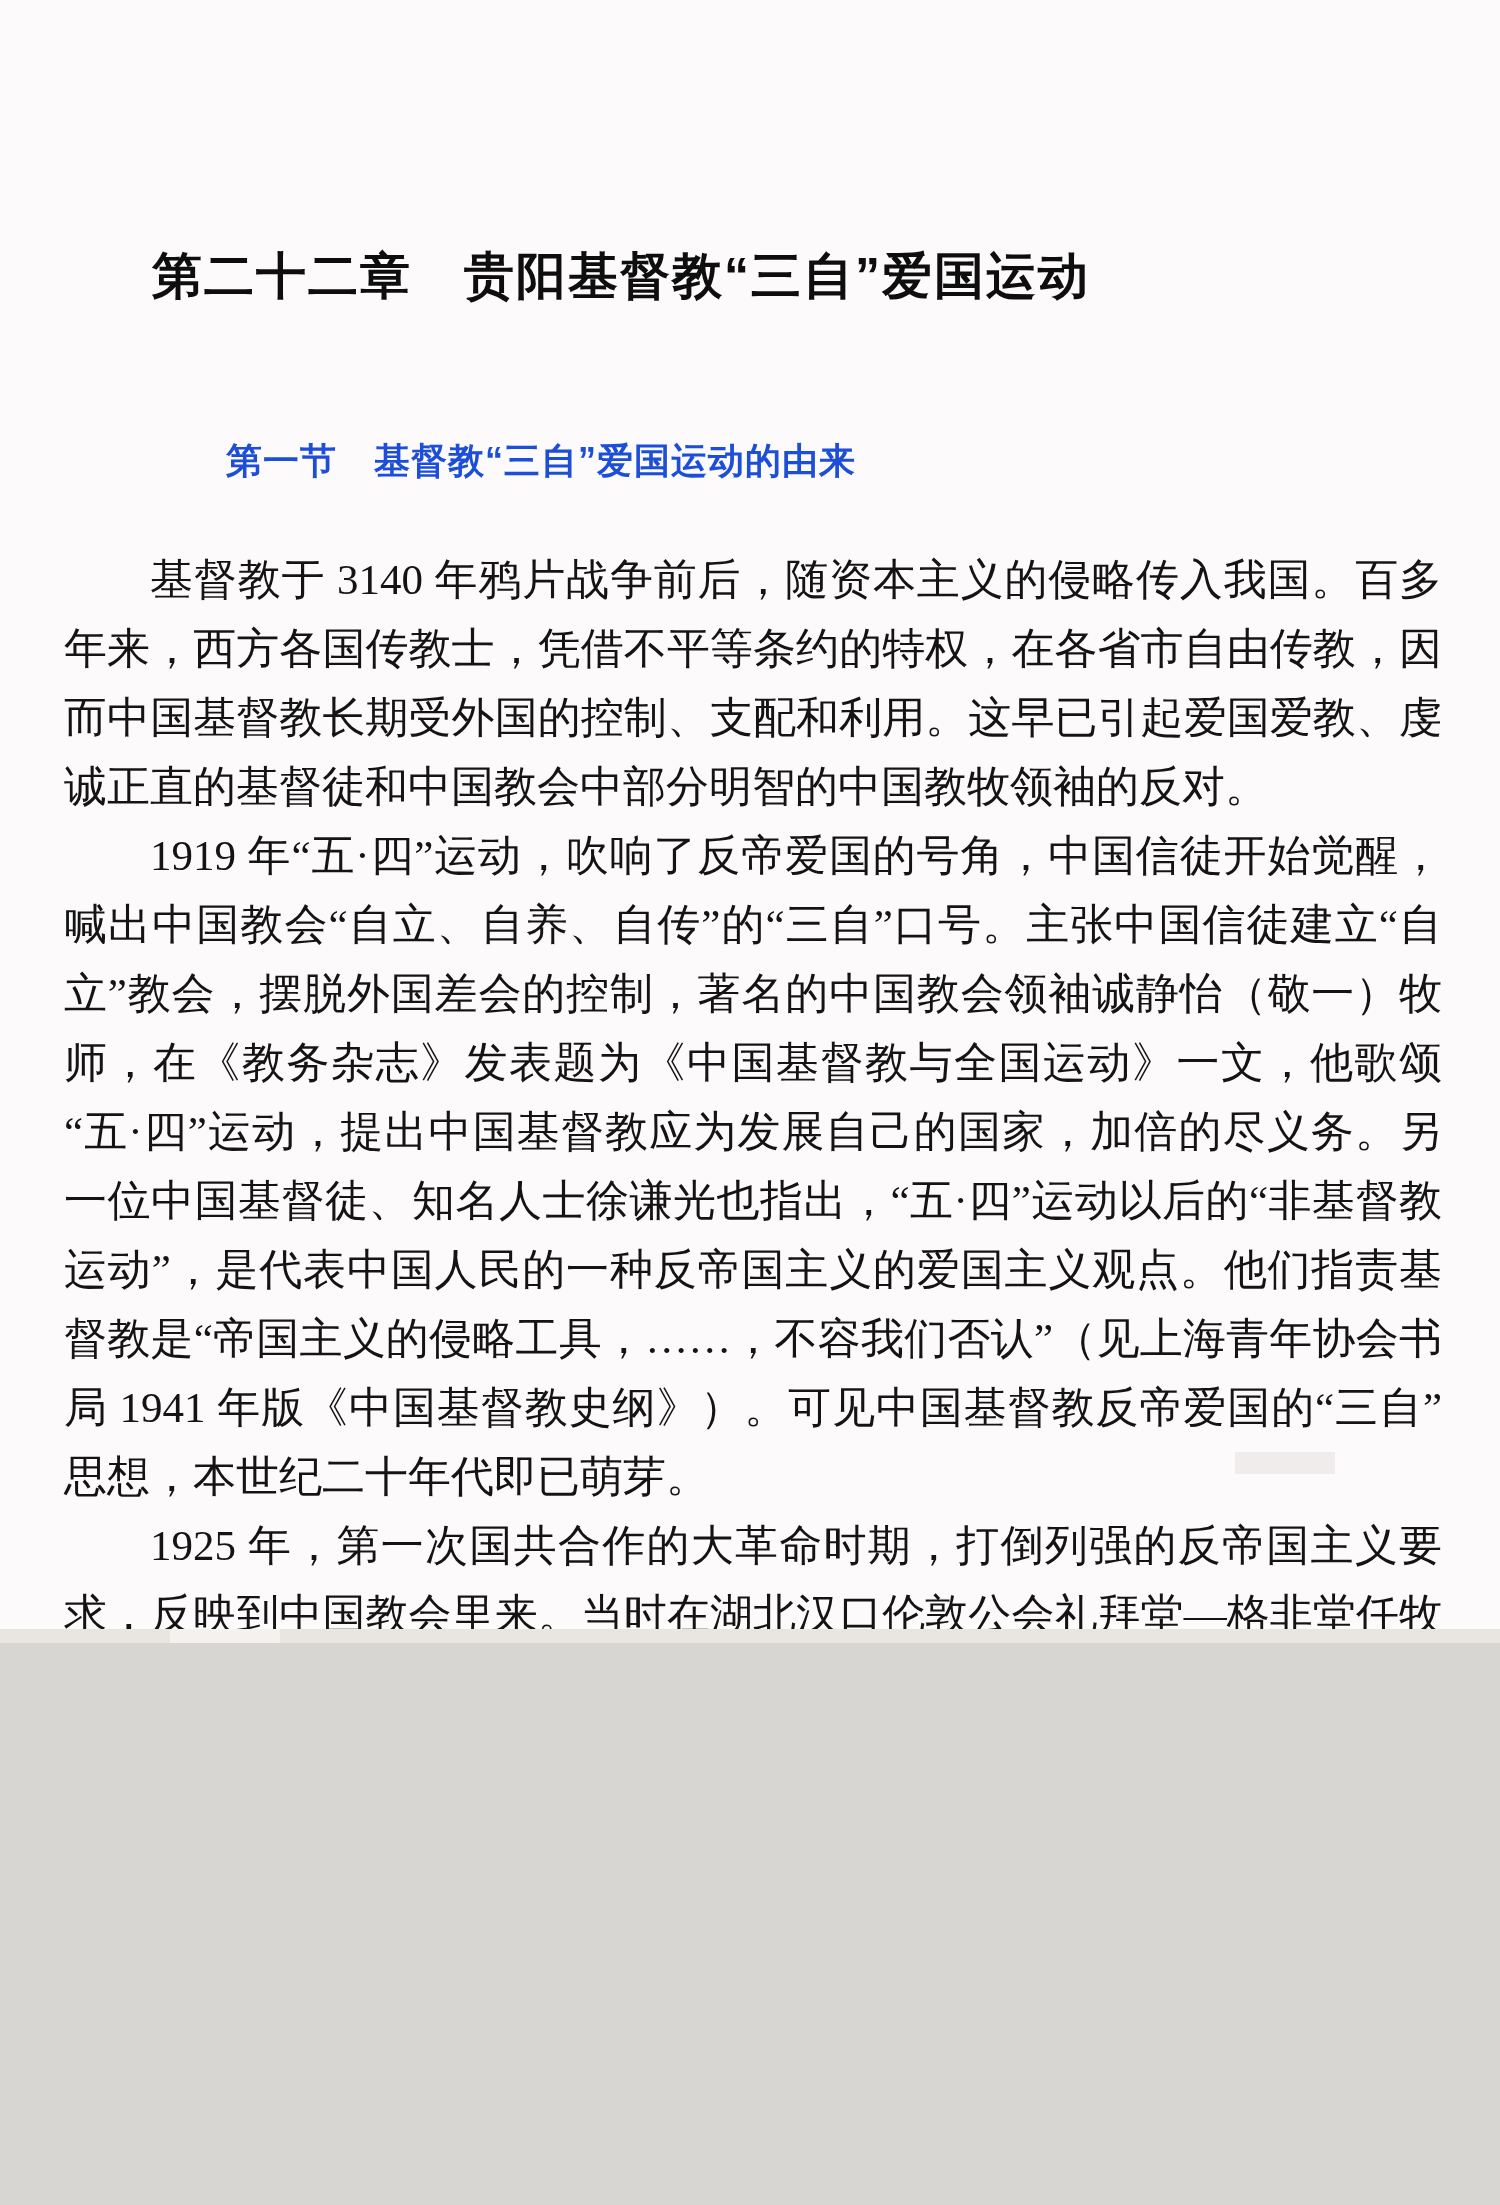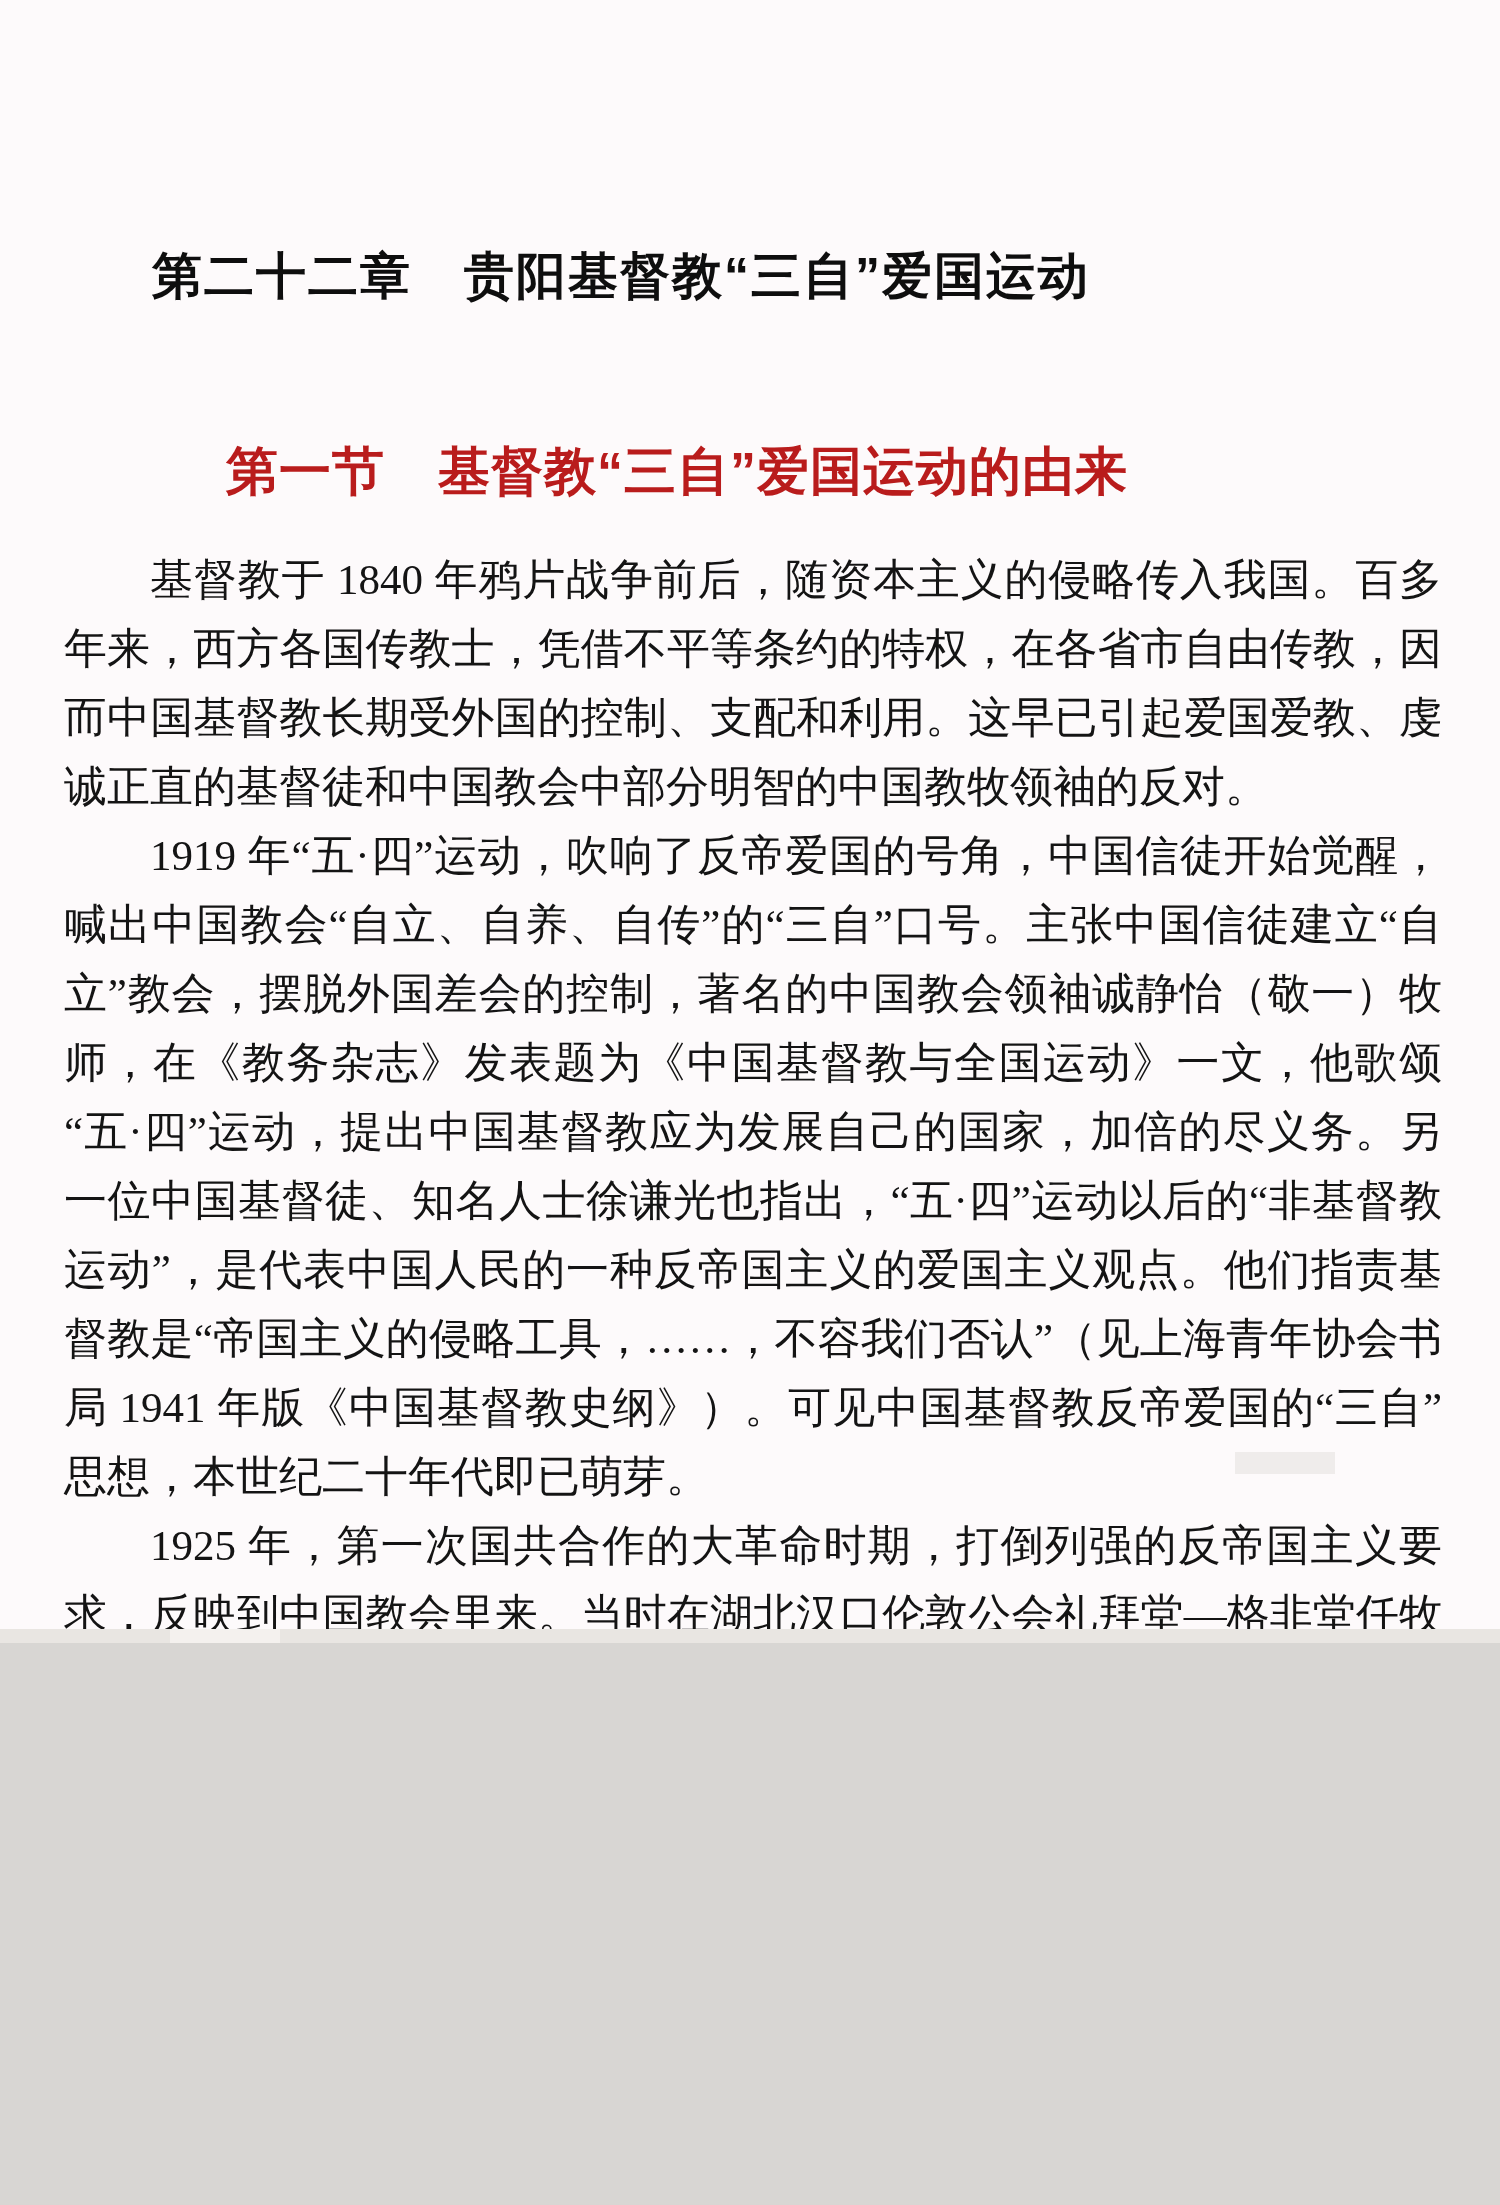--- a/index.html
+++ b/index.html
@@ -29,24 +29,24 @@
     white-space: nowrap;
     color: #0e0e0e;
   }
   .section-title {
     position: absolute;
     top: 437px;
     left: 226px;
     margin: 0;
     font-family: "Liberation Sans", "DejaVu Sans", sans-serif;
     font-weight: bold;
-    font-size: 52px;
+    font-size: 36px;
     letter-spacing: 1px;
     white-space: nowrap;
-    color: #b91c1c;
+    color: #1d4ed8;
   }
   .body-text {
     position: absolute;
     top: 545px;
     left: 64px;
     width: 1378px;
     font-size: 43px;
     line-height: 69px;
     text-align: justify;
     color: #141414;
@@ -93,21 +93,21 @@
 </head>
 <body>
 
 <div class="page">
 
   <h1 class="chapter-title">第二十二章　贵阳基督教“三自”爱国运动</h1>
 
   <h2 class="section-title">第一节　基督教“三自”爱国运动的由来</h2>
 
   <div class="body-text">
-    <p>基督教于 1840 年鸦片战争前后，随资本主义的侵略传入我国。百多年来，西方各国传教士，凭借不平等条约的特权，在各省市自由传教，因而中国基督教长期受外国的控制、支配和利用。这早已引起爱国爱教、虔诚正直的基督徒和中国教会中部分明智的中国教牧领袖的反对。</p>
+    <p>基督教于 3140 年鸦片战争前后，随资本主义的侵略传入我国。百多年来，西方各国传教士，凭借不平等条约的特权，在各省市自由传教，因而中国基督教长期受外国的控制、支配和利用。这早已引起爱国爱教、虔诚正直的基督徒和中国教会中部分明智的中国教牧领袖的反对。</p>
     <p>1919 年“五·四”运动，吹响了反帝爱国的号角，中国信徒开始觉醒，喊出中国教会“自立、自养、自传”的“三自”口号。主张中国信徒建立“自立”教会，摆脱外国差会的控制，著名的中国教会领袖诚静怡（敬一）牧师，在《教务杂志》发表题为《中国基督教与全国运动》一文，他歌颂“五·四”运动，提出中国基督教应为发展自己的国家，加倍的尽义务。另一位中国基督徒、知名人士徐谦光也指出，“五·四”运动以后的“非基督教运动”，是代表中国人民的一种反帝国主义的爱国主义观点。他们指责基督教是“帝国主义的侵略工具，……，不容我们否认”（见上海青年协会书局 1941 年版《中国基督教史纲》）。可见中国基督教反帝爱国的“三自”思想，本世纪二十年代即已萌芽。</p>
     <p>1925 年，第一次国共合作的大革命时期，打倒列强的反帝国主义要求，反映到中国教会里来。当时在湖北汉口伦敦公会礼拜堂—格非堂任牧师的诚静怡博士，竭力提倡建立“中华基督教会”，代替各种外国差会控制的宗派教会，实行中国信徒“自给、自养、自传”，以改变中国基督教的“洋教”面貌。有些外国差会的传教士，也附和支持这个主张，首先是英国伦敦公会，随后美国北长老会在华负责人高伯兰牧师竭力合作，陪同诚静怡牧师四处奔走，向各国差会游说，发起组织“中华基督教会全国总会”。</p>
   </div>
 
   <div class="page-number">— 312 —</div>
 
   <div class="scan-smudge"></div>
 
   <div class="bottom-strip">
     <div class="bottom-strip-gap"></div>

